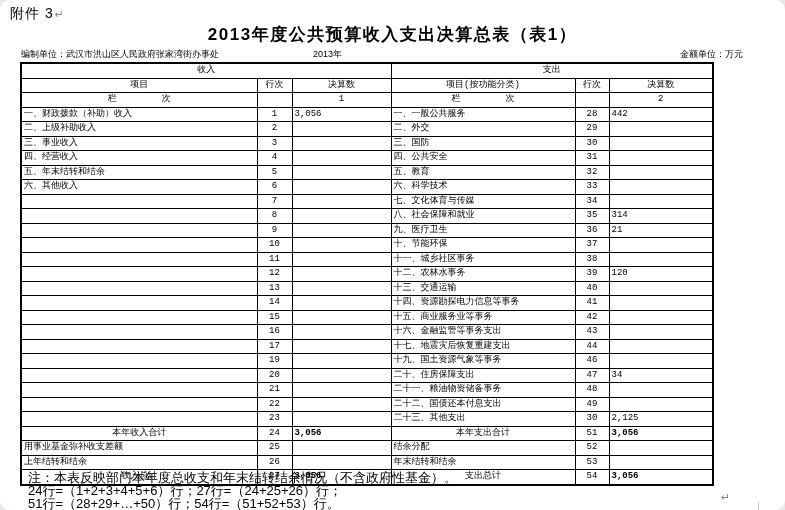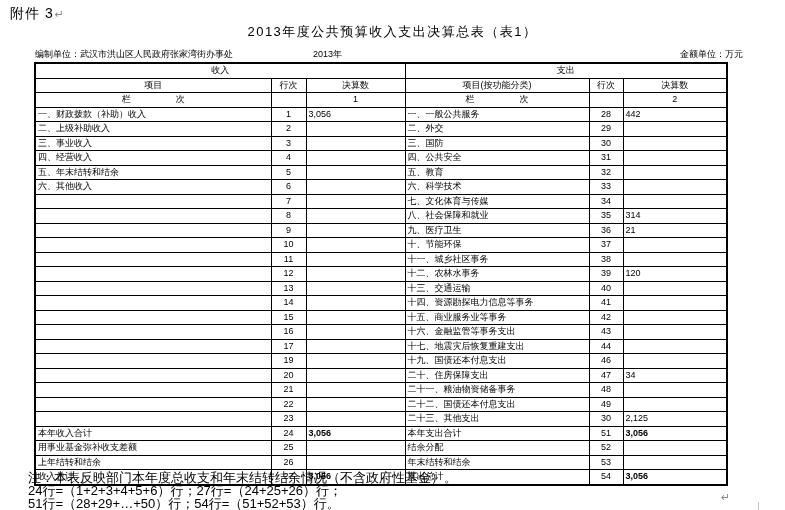--- a/index.html
+++ b/index.html
@@ -1,46 +1,48 @@
 <!DOCTYPE html>
 <html><head>
 <meta charset="utf-8">
 <style>
   html,body{margin:0;padding:0;background:#e8e8e8;}
   .page{
     position:relative;width:785px;height:510px;background:#ffffff;
     font-family:"Liberation Sans","DejaVu Sans",sans-serif;color:#000;
     overflow:hidden;
+    border-radius:10px;
   }
   .attachment{position:absolute;left:10px;top:5px;font-size:14px;letter-spacing:1px;}
   .pmark{color:#8a8a8a;font-size:11px;margin-left:1px;}
   .doc-title{
     position:absolute;left:0;top:23px;width:100%;text-align:center;
-    font-size:13px;font-weight:normal;letter-spacing:1.5px;
+    font-size:17px;font-weight:bold;letter-spacing:1.5px;
   }
   .meta-item{position:absolute;top:48px;font-size:9px;white-space:nowrap;}
-  .meta-prepared{left:35px;}
+  .meta-prepared{left:21px;}
   .meta-year{left:313px;}
   .meta-unit{left:680px;}
   table.budget{
-    position:absolute;left:34px;top:62px;width:692px;
+    position:absolute;left:20px;top:62px;width:692px;
     border-collapse:collapse;table-layout:fixed;
     border:2px solid #000;
+    font-family:Liberation Mono, monospace;
   }
   table.budget th,table.budget td{
     border:1px solid #000;font-size:9px;font-weight:normal;
     height:13.5px;line-height:1;padding:0 2px;
     overflow:hidden;white-space:nowrap;vertical-align:middle;
   }
   th.section-cell{text-align:center;}
   th.head-cell{text-align:center;}
   td.item{text-align:left;}
   td.rowno{text-align:center;}
   td.val{text-align:left;padding-right:3px;}
-  td.total{font-weight:bold;}
+  td.total{text-align:center;font-weight:bold;}
   td.indent1{padding-left:12px;}
   td.indent2{padding-left:20px;}
   .notes{position:absolute;left:28px;top:471px;font-size:13px;line-height:13px;white-space:nowrap;}
   .pmark-bottom{position:absolute;left:721px;top:491px;color:#8a8a8a;font-size:11px;}
   .edge-line{position:absolute;left:758px;top:502px;width:1px;height:8px;background:#c6c6c6;}
 </style>
 </head>
 <body>
 
 <div class="page">
@@ -220,21 +222,21 @@
           <td class="rowno">17</td>
           <td class="val"></td>
           <td class="item">十七、地震灾后恢复重建支出</td>
           <td class="rowno">44</td>
           <td class="val"></td>
         </tr>
         <tr>
           <td class="item"></td>
           <td class="rowno">19</td>
           <td class="val"></td>
-          <td class="item">十九、国债还本付息支出</td>
+          <td class="item">十九、国土资源气象等事务</td>
           <td class="rowno">46</td>
           <td class="val"></td>
         </tr>
         <tr>
           <td class="item"></td>
           <td class="rowno">20</td>
           <td class="val"></td>
           <td class="item">二十、住房保障支出</td>
           <td class="rowno">47</td>
           <td class="val">34</td>

